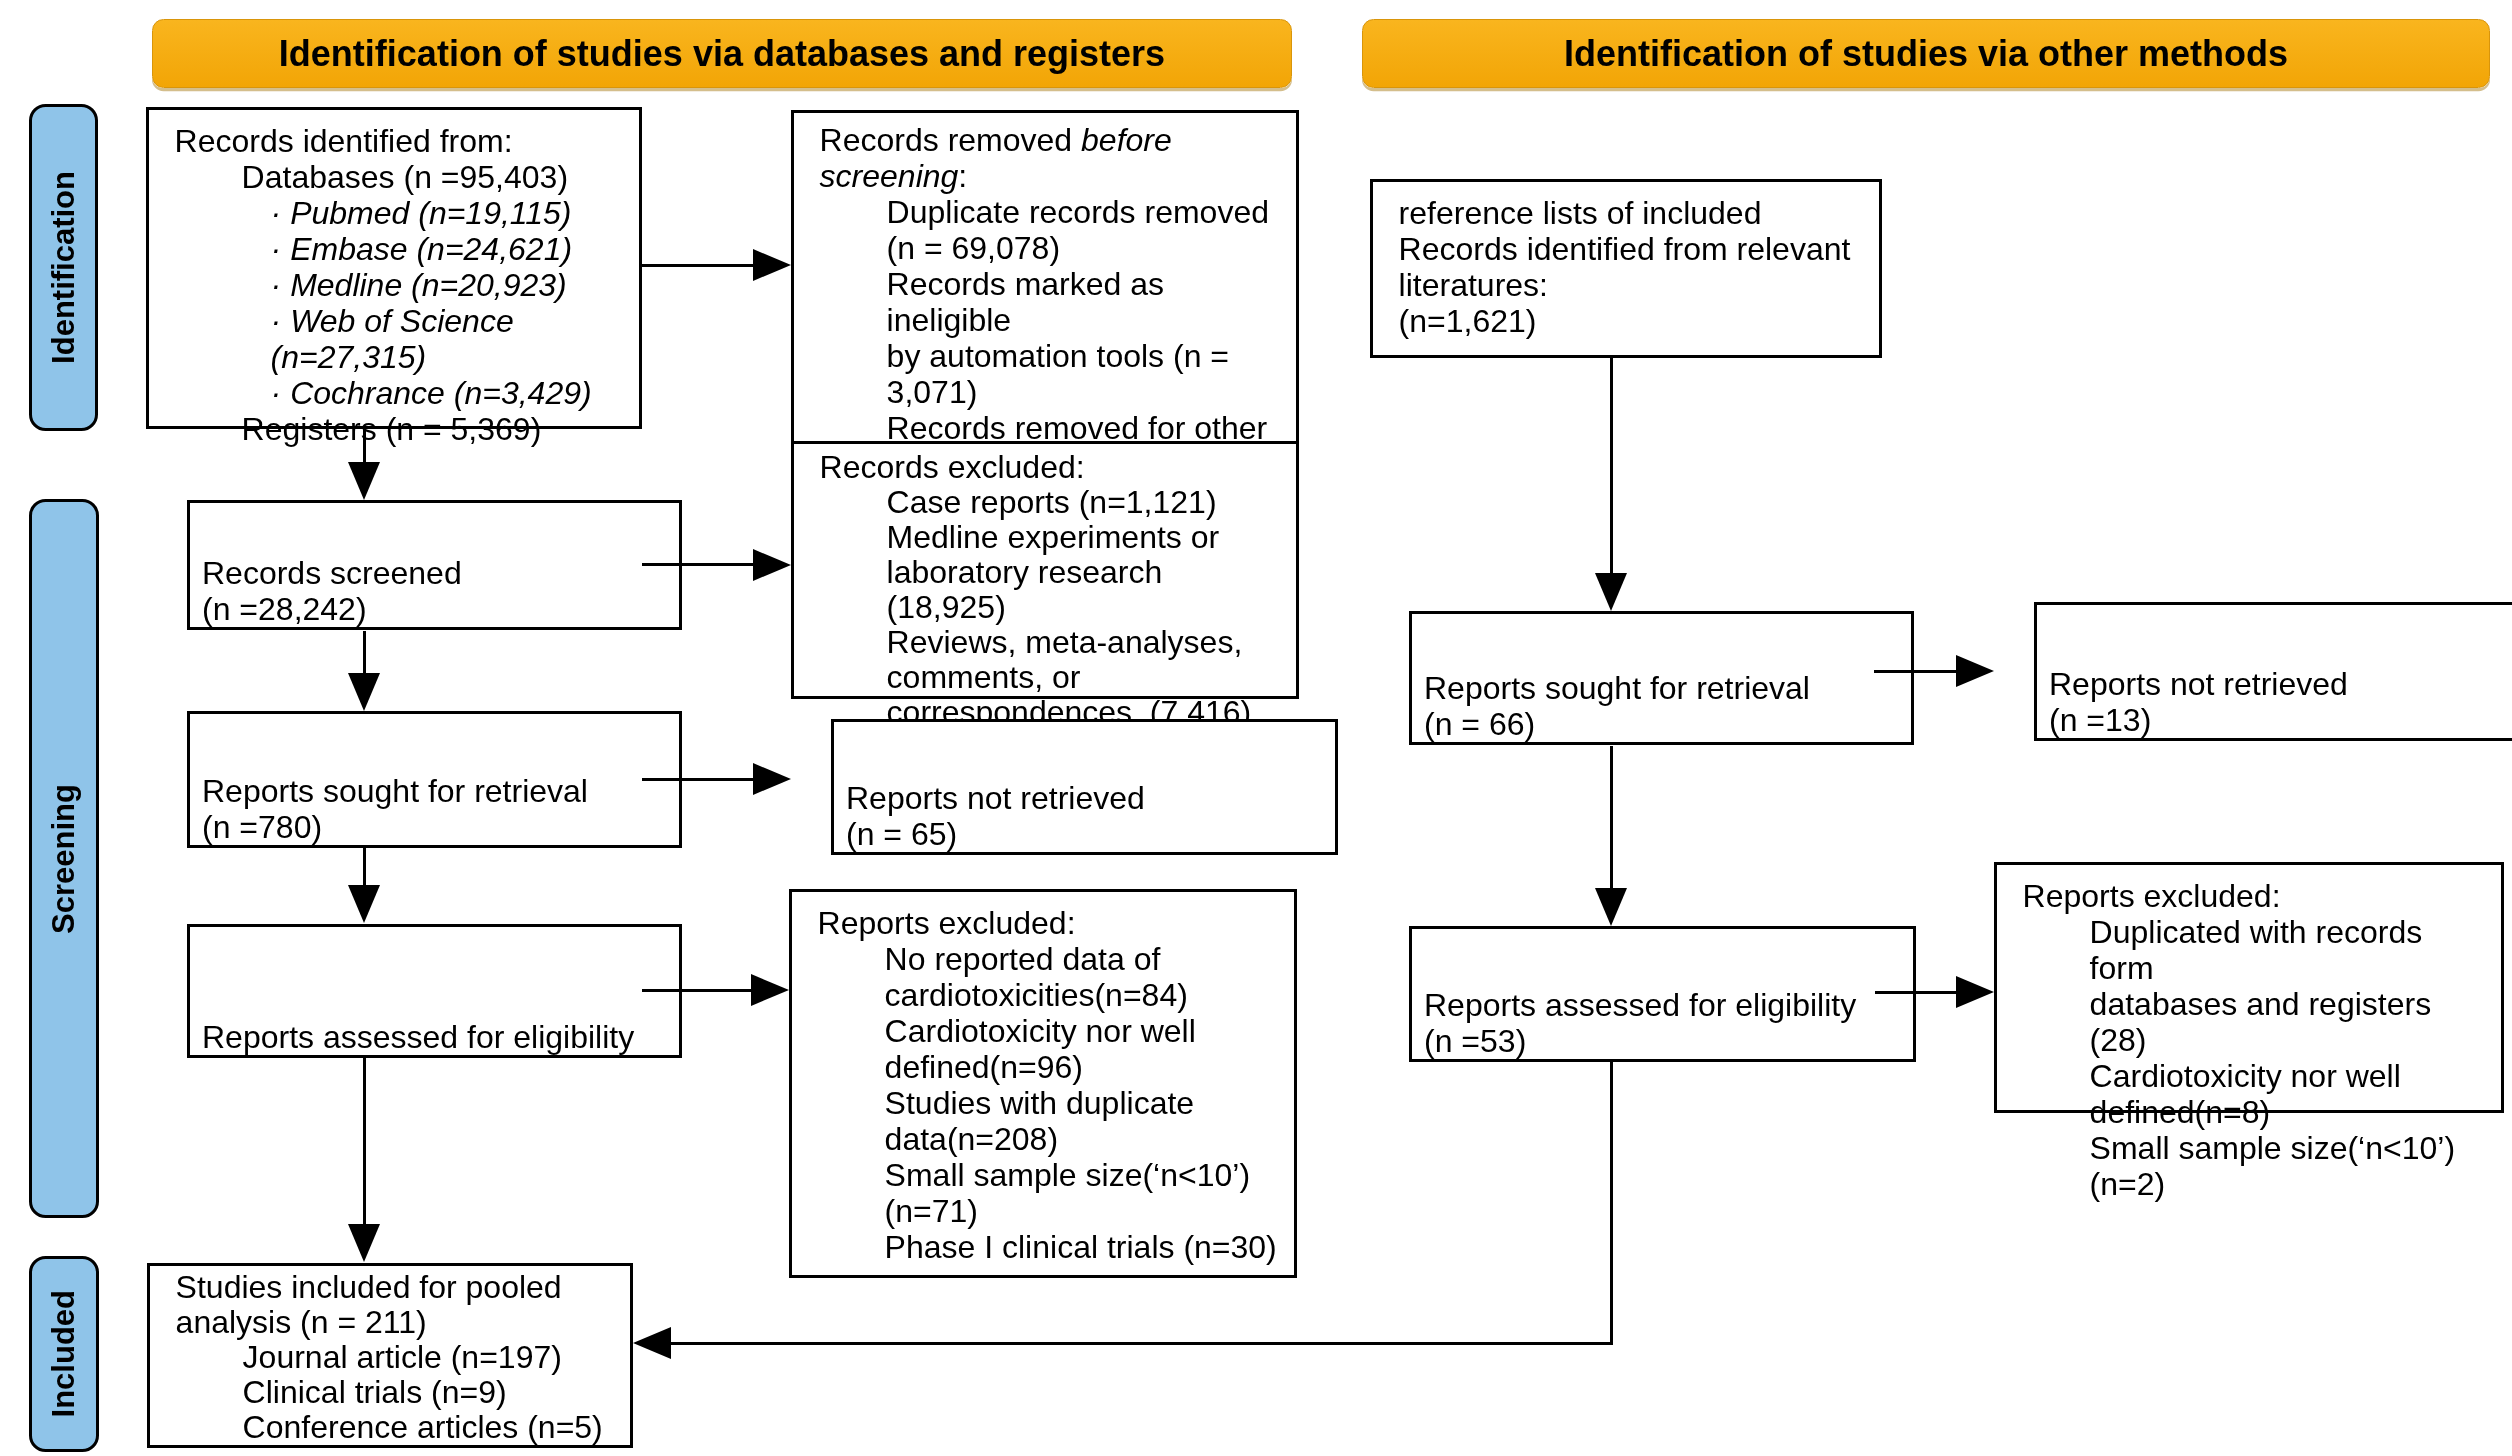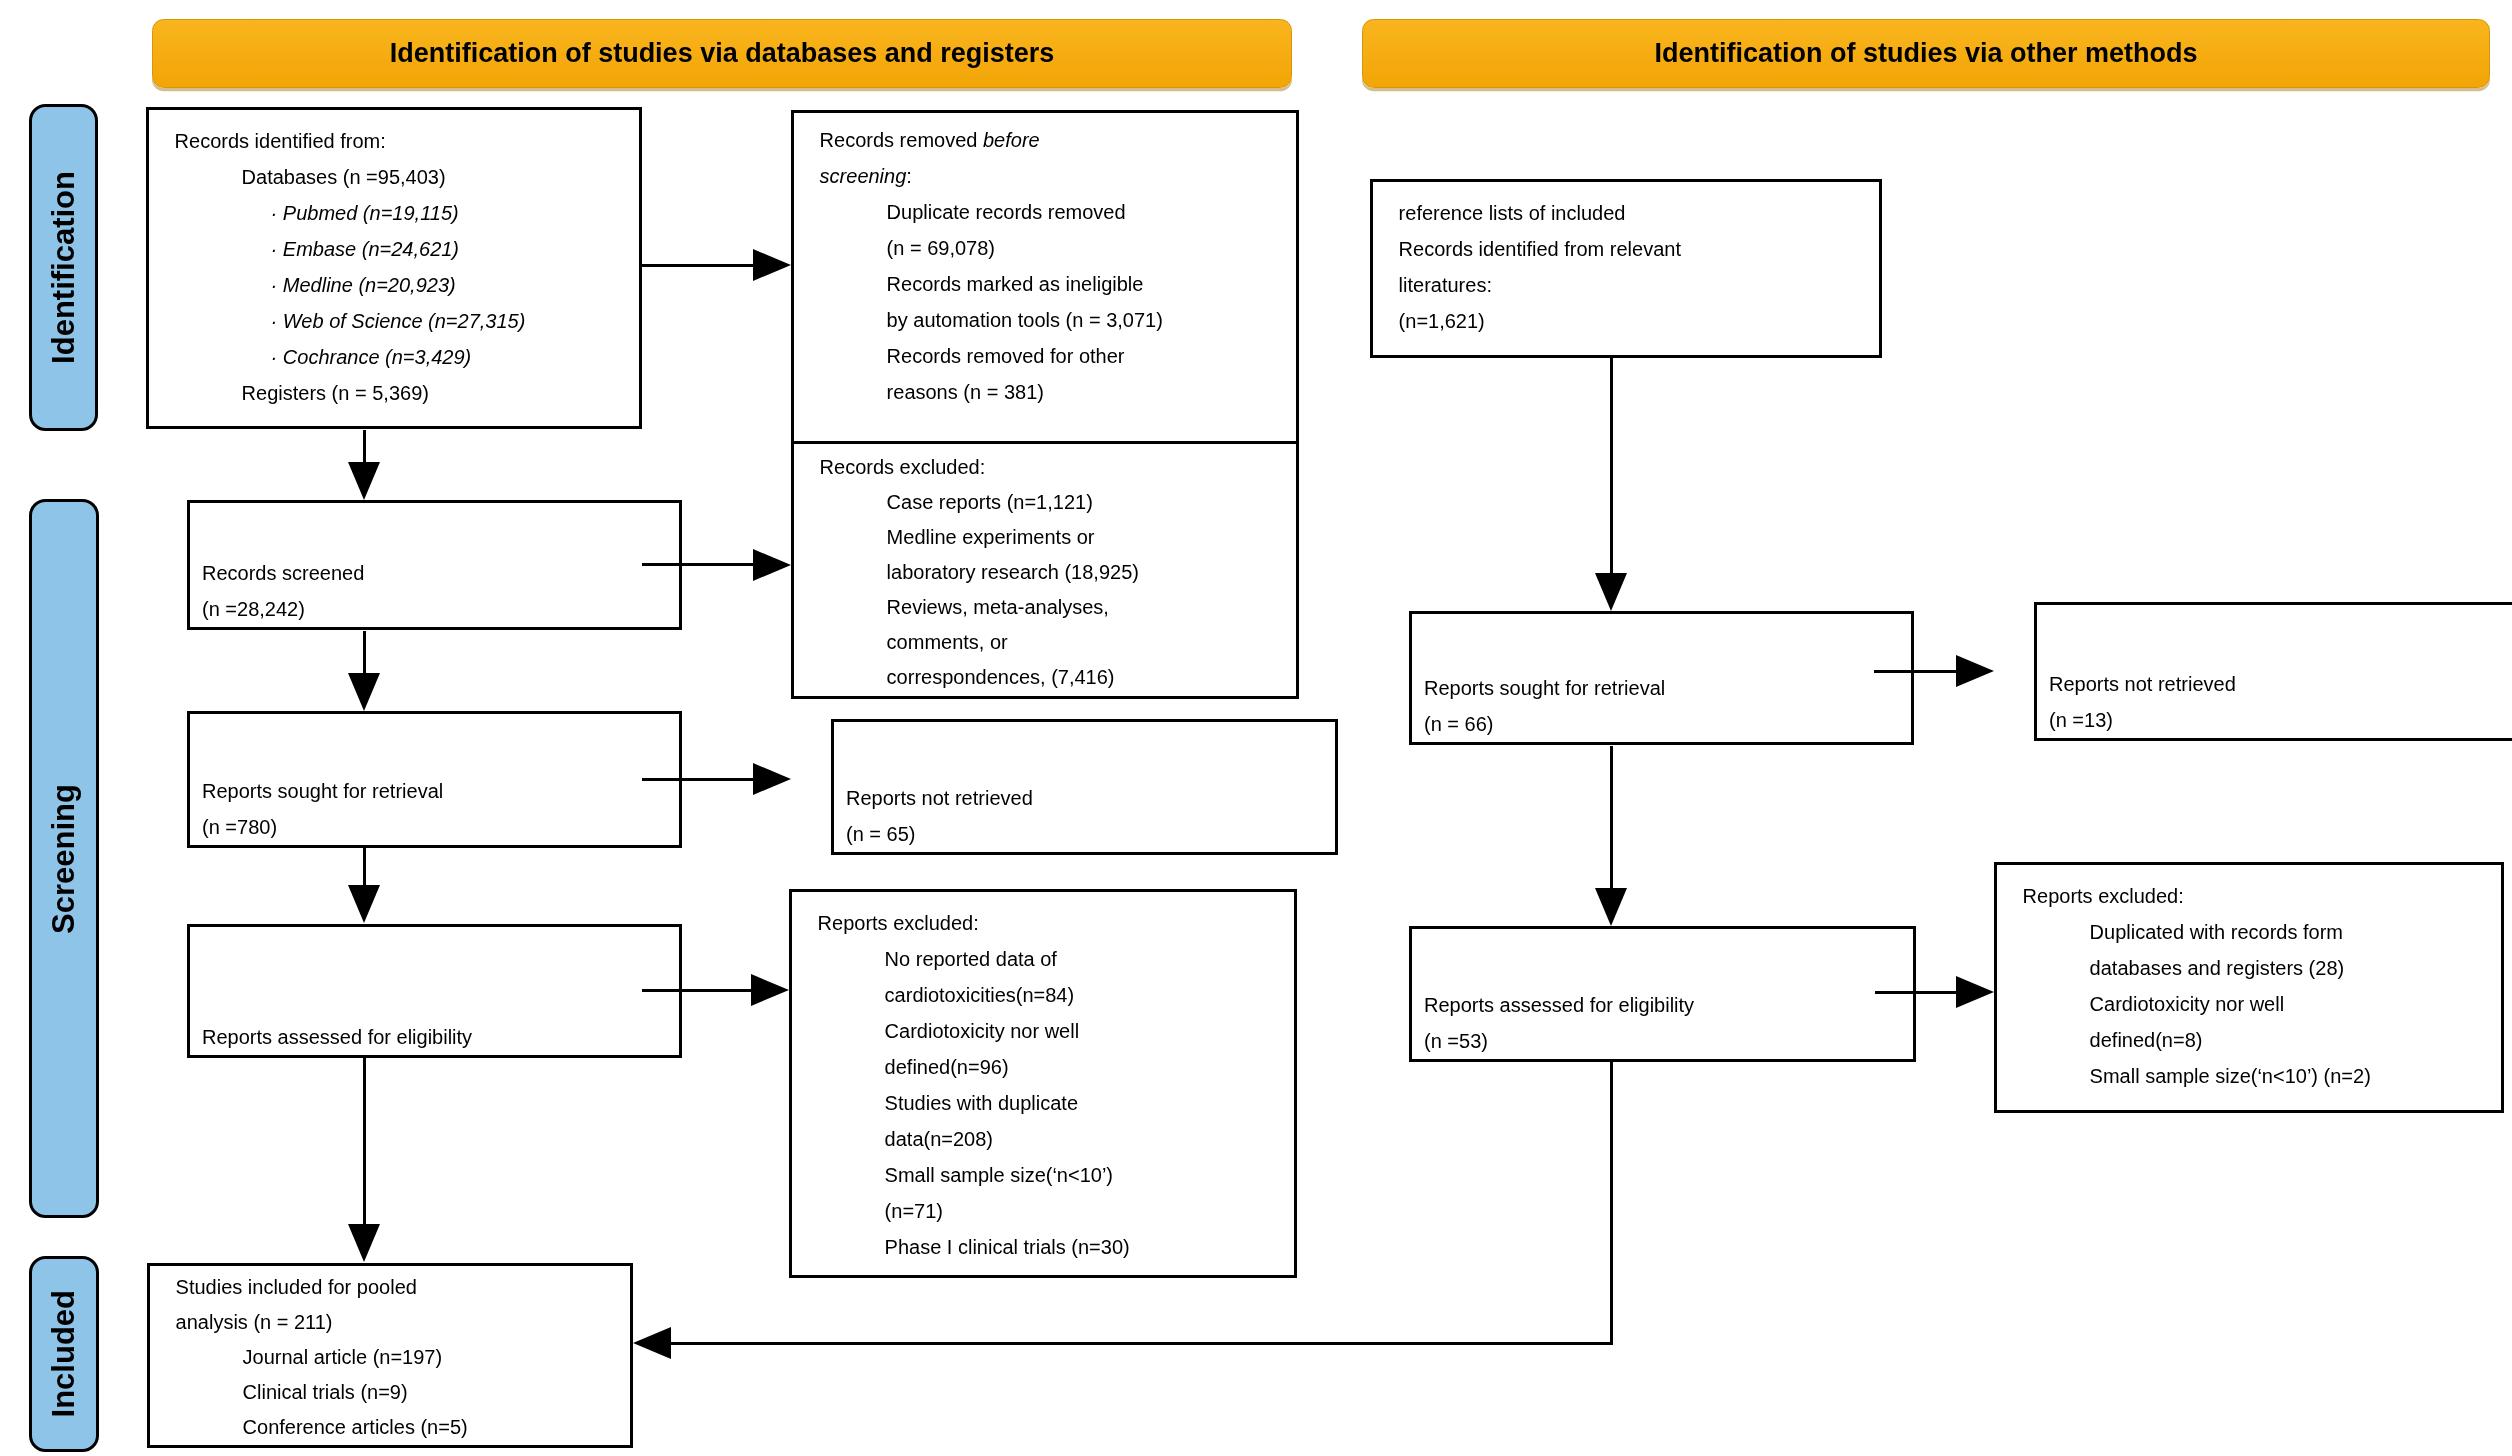--- a/index.html
+++ b/index.html
@@ -4,31 +4,31 @@
 <style>
   html,body{margin:0;padding:0;background:#fff;}
   #stage{position:relative;width:2512px;height:1456px;background:#fff;overflow:hidden;
          font-family:"Liberation Sans","DejaVu Sans",sans-serif;color:#000;}
 
   
   .banner{position:absolute;display:flex;align-items:center;justify-content:center;
           background:linear-gradient(#f9b51e,#f2a506);
           border:1.9px solid #d9950a;border-radius:11.5px;
           box-shadow:0 3.2px 0 rgba(160,110,0,.45);
-          font-size:27px;font-weight:bold;}
+          font-size:36px;font-weight:bold;}
 
   
   .stage-label{position:absolute;display:flex;align-items:center;justify-content:center;
                background:#8fc4e9;border:3.8px solid #000;border-radius:16.6px;box-sizing:border-box;
                font-size:31px;font-weight:bold;}
   .stage-label span{writing-mode:vertical-rl;transform:rotate(180deg);white-space:nowrap;}
 
   
   .box{position:absolute;background:#fff;border:3.2px solid #000;box-sizing:border-box;
-       font-size:20px;line-height:36px;}
+       font-size:32px;line-height:36px;}
   .box.center{display:flex;flex-direction:column;justify-content:flex-end;padding-left:12px;padding-right:5.1px;margin-left:40px;}
   .box.list{padding:12.8px 9px 0 25.6px;}
   .box.tight{line-height:35px;padding-top:6.4px;}
   .ind1{margin-left:67px;}
   .ind2{margin-left:96px;font-style:italic;}
   em{font-style:italic;}
 
   
   .hline,.vline{position:absolute;background:#000;}
   .hline{height:3.2px;}

